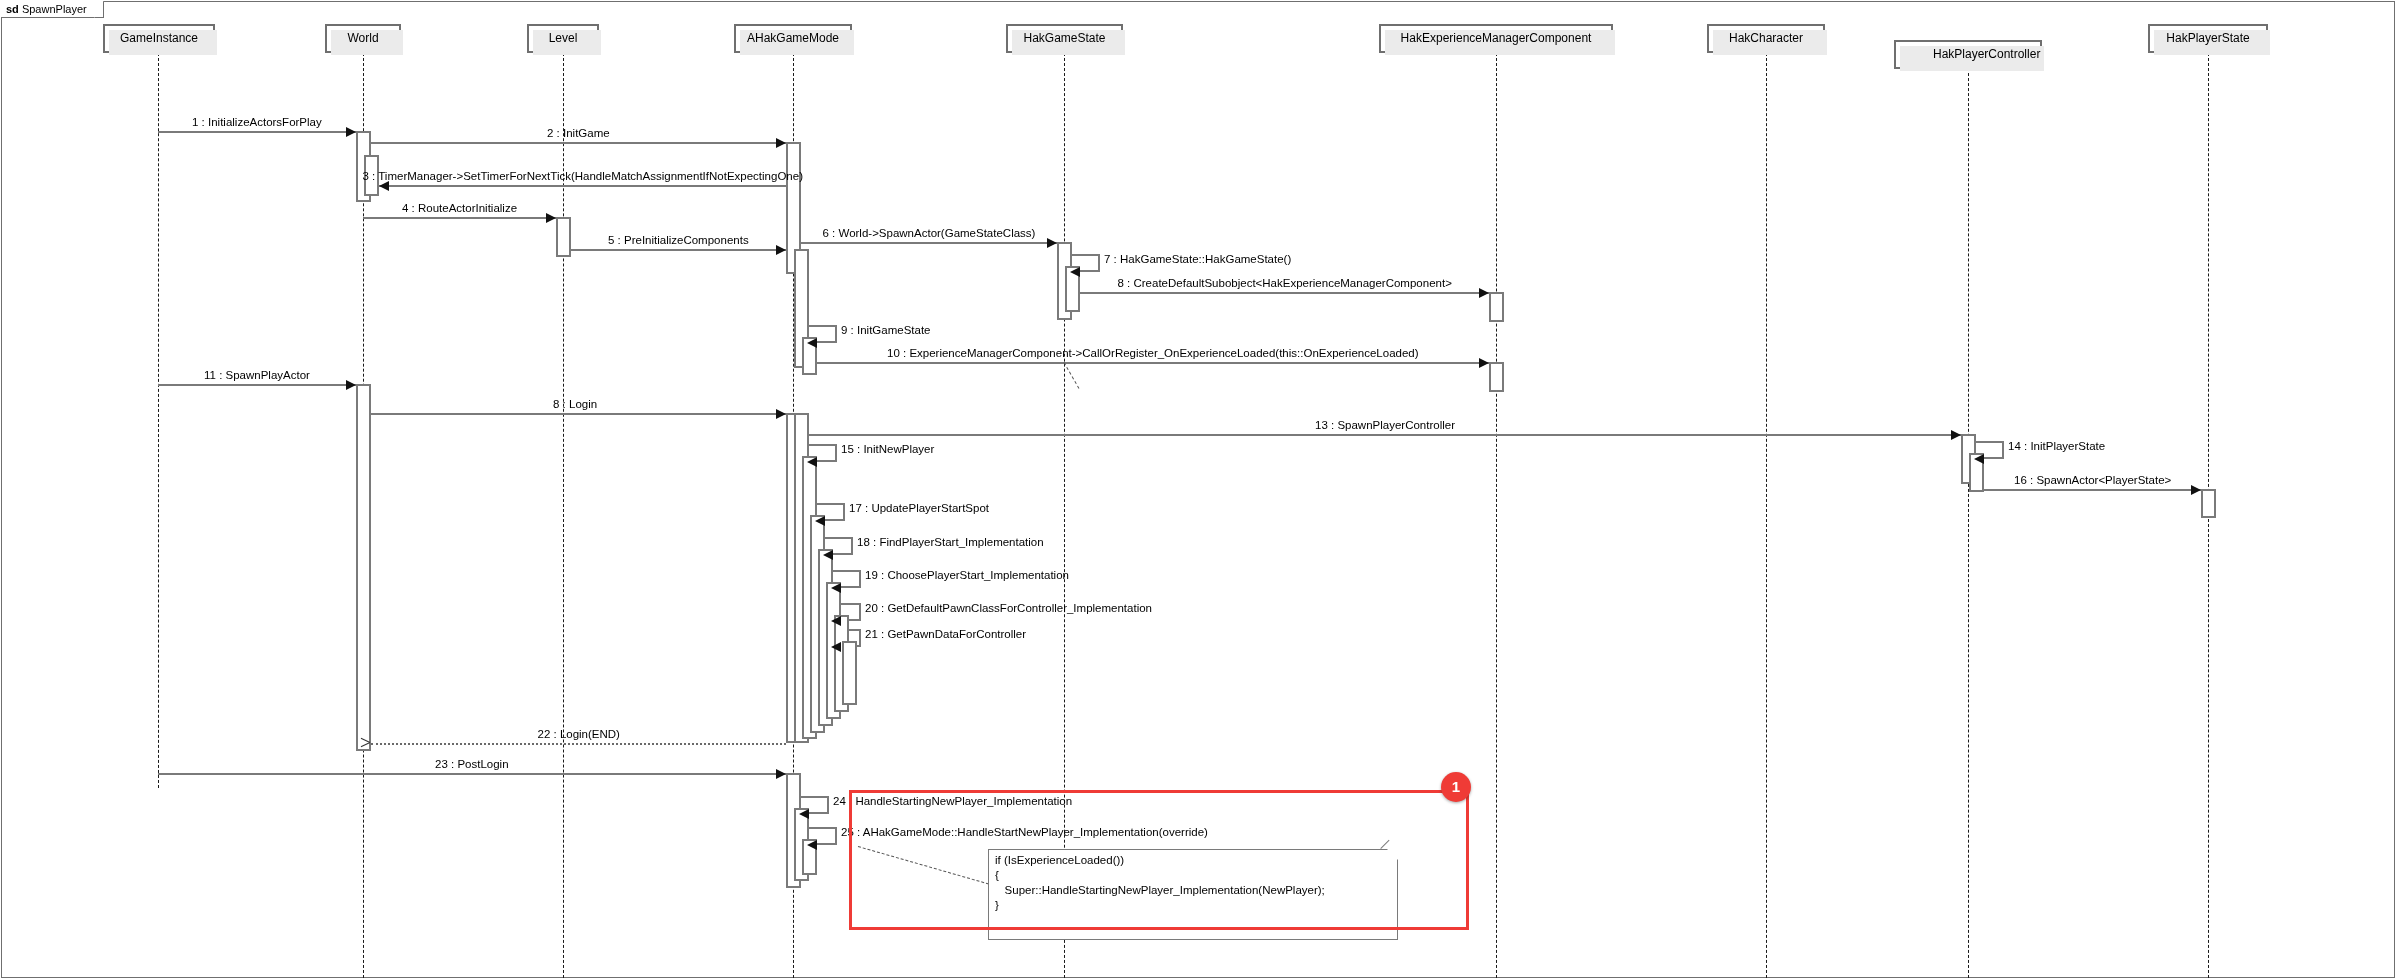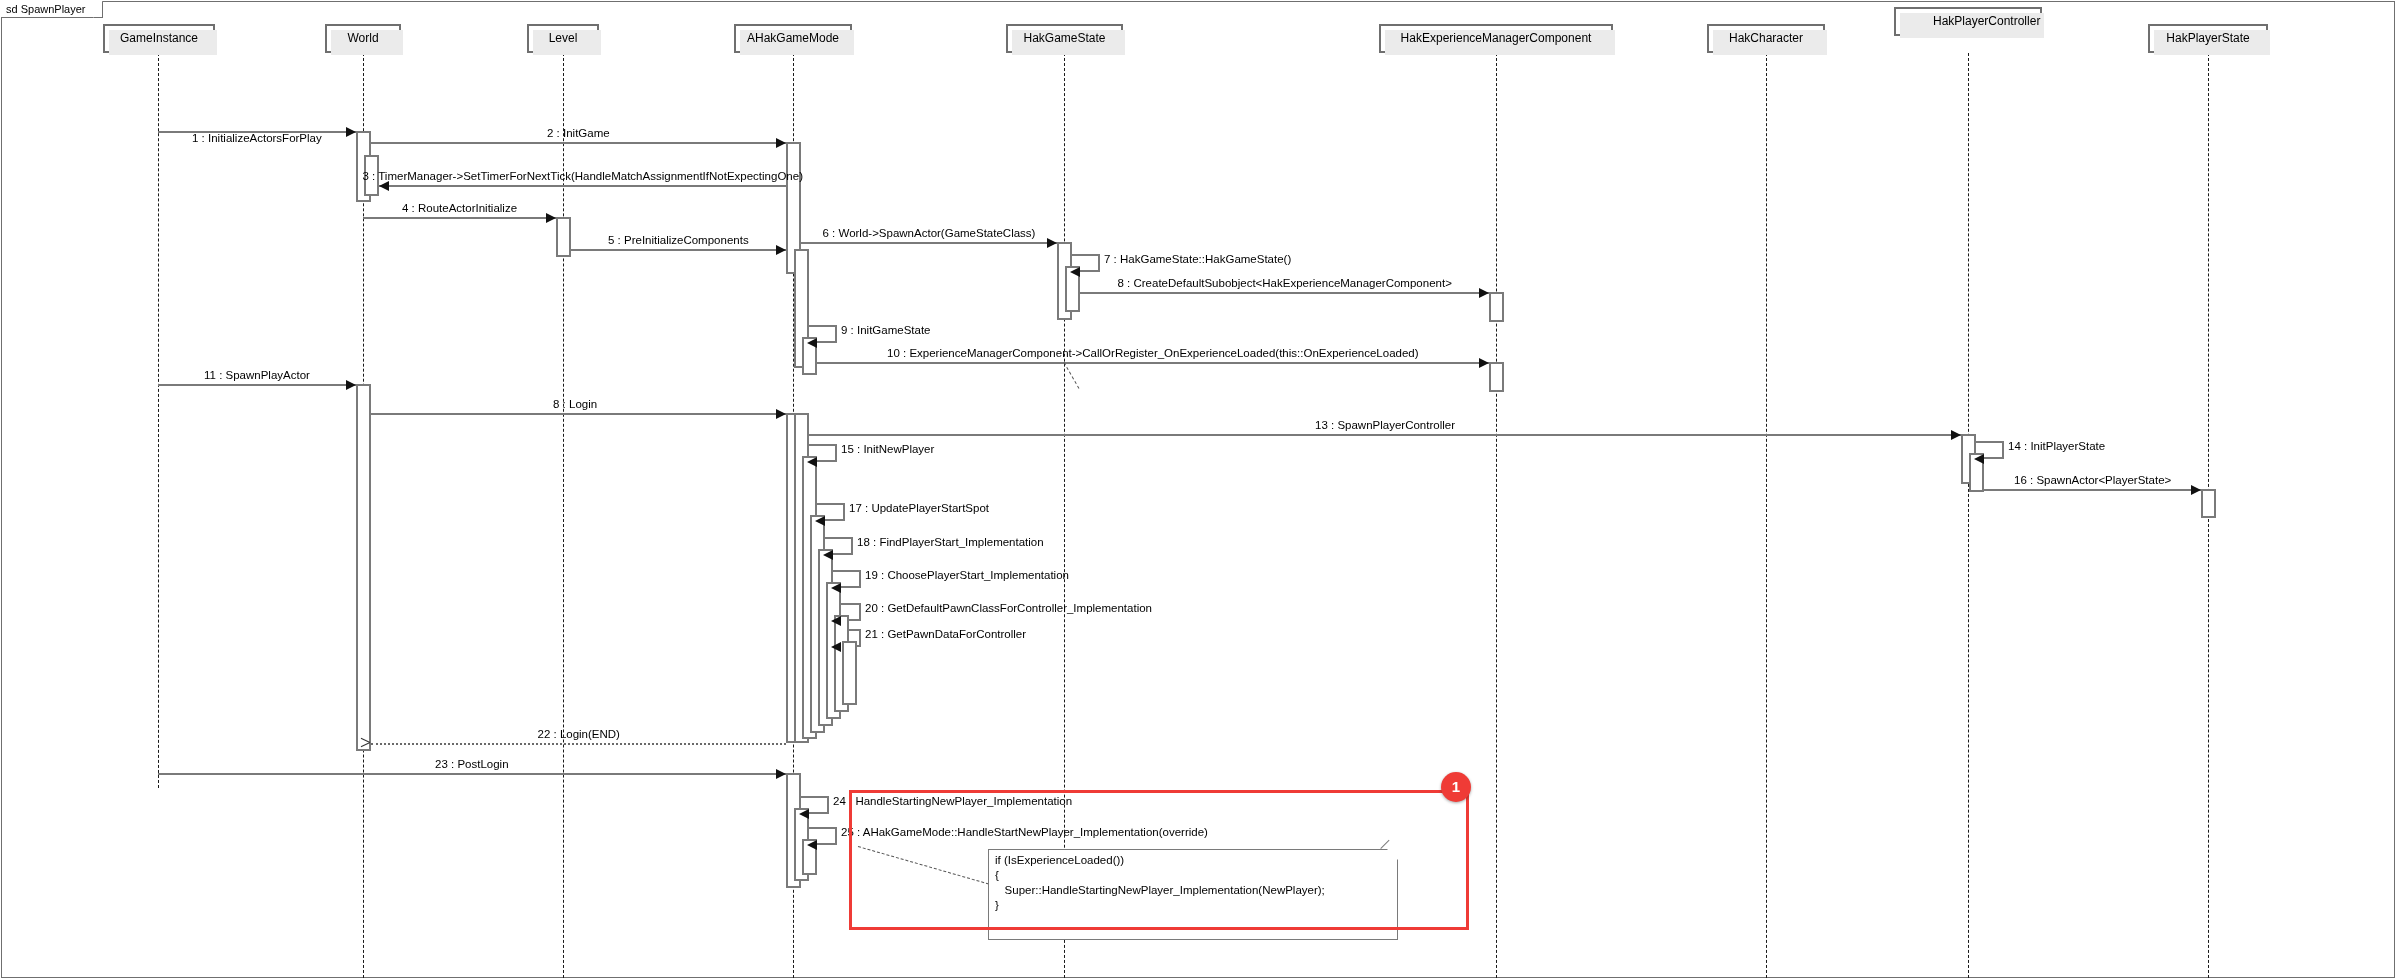--- a/index.html
+++ b/index.html
@@ -8,21 +8,21 @@
 
   #canvas{position:relative;width:2398px;height:980px;background:#fff;overflow:hidden;}
 
   
   #sd-frame{position:absolute;left:1px;top:1px;width:2394px;height:977px;
             border:1px solid #6f6f6f;box-sizing:border-box;}
   #sd-tab{position:absolute;left:1px;top:1px;height:17px;line-height:17px;
           padding:0 16px 0 5px;font-size:11px;background:#fff;
           border:1px solid #6f6f6f;border-top:none;border-left:none;
           box-sizing:border-box;white-space:nowrap;z-index:6;}
-  #sd-tab .kw{font-weight:normal;}
+  #sd-tab .kw{font-weight:bold;}
   #sd-tab .nm{font-weight:normal;}
   #sd-tab:after{content:"";position:absolute;right:-1px;top:-1px;
           width:0;height:0;border-left:10px solid #fff;border-bottom:18px solid transparent;}
 
   
   .head{position:absolute;border:2px solid #6f6f6f;background:#fff;
         box-sizing:border-box;height:29px;line-height:25px;text-align:center;
         font-size:12px;white-space:nowrap;z-index:4;}
   .head .shadow{position:absolute;left:4px;top:4px;right:-4px;bottom:-4px;
         background:#ebebeb;z-index:-1;}
@@ -82,21 +82,21 @@
   <div id="sd-tab"><span class="kw">sd</span> <span class="nm">SpawnPlayer</span></div>
 
   <div id="heads-layer">
       <div class="head" style="left: 103px; top: 24px; width: 112px;"><span class="shadow"></span><span>GameInstance</span></div>
       <div class="head" style="left: 325px; top: 24px; width: 76px;"><span class="shadow"></span><span>World</span></div>
       <div class="head" style="left: 527px; top: 24px; width: 72px;"><span class="shadow"></span><span>Level</span></div>
       <div class="head" style="left: 734px; top: 24px; width: 118px;"><span class="shadow"></span><span>AHakGameMode</span></div>
       <div class="head" style="left: 1006px; top: 24px; width: 117px;"><span class="shadow"></span><span>HakGameState</span></div>
       <div class="head" style="left: 1379px; top: 24px; width: 234px;"><span class="shadow"></span><span>HakExperienceManagerComponent</span></div>
       <div class="head" style="left: 1707px; top: 24px; width: 118px;"><span class="shadow"></span><span>HakCharacter</span></div>
-      <div class="head" style="left: 1894px; top: 7px; width: 148px; padding-left: 37px;"><span class="shadow"></span><span>HakPlayerController</span></div>
+      <div class="head" style="left: 1894px; top: 40px; width: 148px; padding-left: 37px;"><span class="shadow"></span><span>HakPlayerController</span></div>
       <div class="head" style="left: 2148px; top: 24px; width: 120px;"><span class="shadow"></span><span>HakPlayerState</span></div>
     </div>
   <div id="lines-layer">
       <div class="lifeline" style="left: 158px; top: 53px; height: 735px;"></div>
       <div class="lifeline" style="left: 363px; top: 53px; height: 925px;"></div>
       <div class="lifeline" style="left: 563px; top: 53px; height: 925px;"></div>
       <div class="lifeline" style="left: 793px; top: 53px; height: 925px;"></div>
       <div class="lifeline" style="left: 1064px; top: 53px; height: 925px;"></div>
       <div class="lifeline" style="left: 1496px; top: 53px; height: 925px;"></div>
       <div class="lifeline" style="left: 1766px; top: 53px; height: 925px;"></div>
@@ -132,21 +132,21 @@
   <div class="act" style="left:1489px;top:362px;height:30px;"></div>
 
   <div class="act" style="left:1961px;top:434px;height:50px;"></div>
   <div class="act" style="left:1969px;top:453px;height:39px;"></div>
 
   <div class="act" style="left:2201px;top:489px;height:29px;"></div>
 
   <div id="msgs-layer">
       <div class="msg" style="left: 158px; top: 131px; width: 198px;"></div>
       <div class="arw r" style="left: 346px; top: 127px;"></div>
-      <div class="lbl" style="left: 192px; top: 132px;">1 : InitializeActorsForPlay</div>
+      <div class="lbl" style="left: 192px; top: 116px;">1 : InitializeActorsForPlay</div>
       <div class="msg" style="left: 371px; top: 142px; width: 415px;"></div>
       <div class="arw r" style="left: 776px; top: 138px;"></div>
       <div class="lbl" style="left: 547px; top: 127px;">2 : InitGame</div>
       <div class="msg" style="left: 379px; top: 185px; width: 407px;"></div>
       <div class="arw l" style="left: 379px; top: 181px;"></div>
       <div class="lbl" style="left: 362.5px; top: 170px;">3 : TimerManager-&gt;SetTimerForNextTick(HandleMatchAssignmentIfNotExpectingOne)</div>
       <div class="msg" style="left: 363px; top: 217px; width: 193px;"></div>
       <div class="arw r" style="left: 546px; top: 213px;"></div>
       <div class="lbl" style="left: 402px; top: 202px;">4 : RouteActorInitialize</div>
       <div class="msg" style="left: 571px; top: 249px; width: 215px;"></div>

